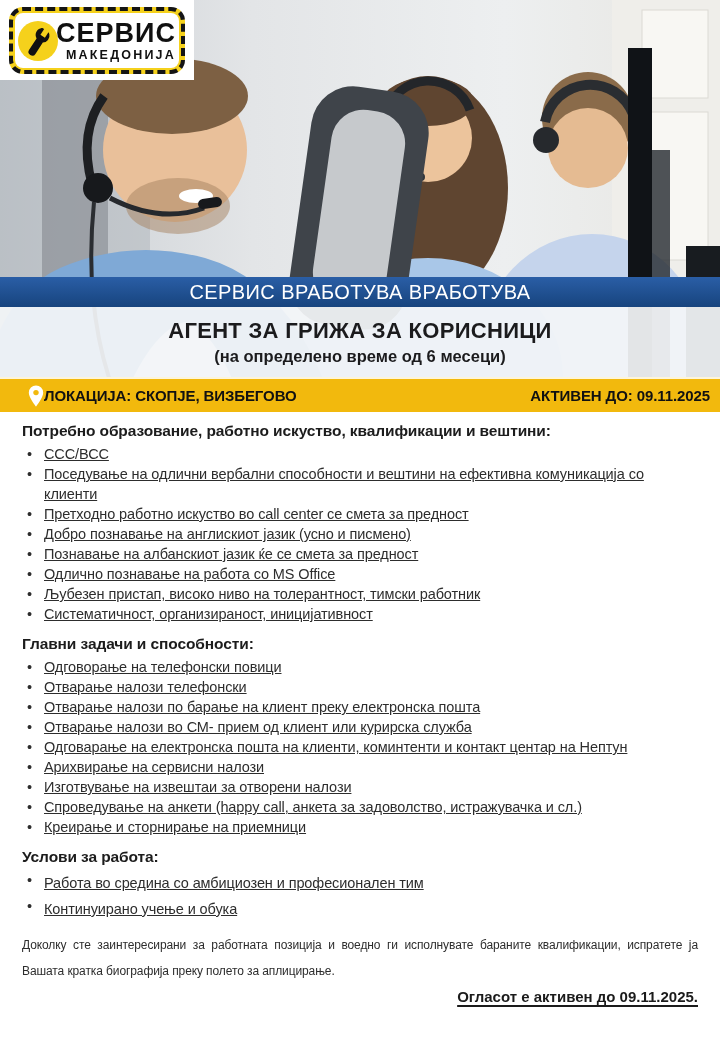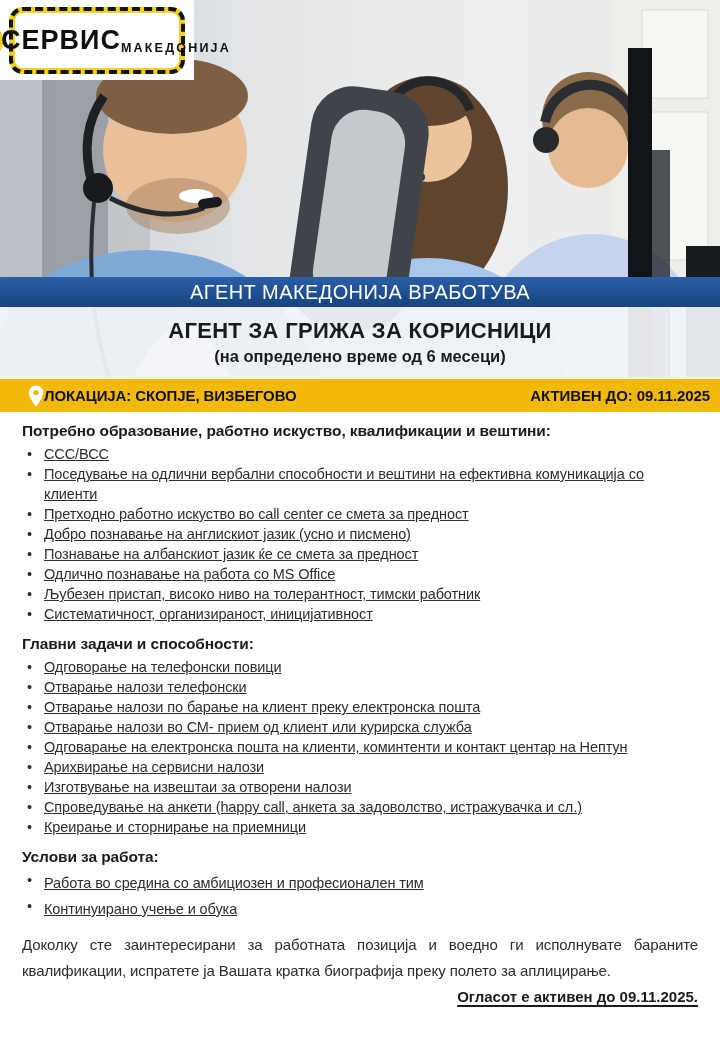--- a/index.html
+++ b/index.html
@@ -10,21 +10,21 @@
   
   .hero { position:relative; width:720px; height:412px; }
   .hero-photo { position:absolute; inset:0; width:720px; height:412px; display:block; }
 
   
   .logo-block { position:absolute; top:0; left:0; width:194px; height:80px; background:#ffffff; padding:7px 9px 6px 9px; }
   .logo-frame { width:100%; height:100%; background:#F5D11C; border:4px dashed #141414; border-radius:14px; padding:2px; }
   .logo-inner { width:100%; height:100%; background:#ffffff; border-radius:8px; display:flex; align-items:center; justify-content:center; gap:2px; padding:1px 4px; }
   .wrench-badge { width:40px; height:40px; border-radius:50%; background:#F5D11C; display:flex; align-items:center; justify-content:center; flex:0 0 auto; }
   .wrench-badge svg { width:30px; height:30px; transform:rotate(-12deg); }
-  .logo-text { display:flex; flex-direction:row; align-items:center; line-height:1; margin-left:-4px;text-align:right; }
+  .logo-text { display:flex; flex-direction:column; align-items:center; line-height:1; margin-left:-4px;text-align:right; }
   .logo-line1 { font-size:27px; font-weight:800; color:#101010; letter-spacing:1px; }
   .logo-line2 { font-size:12.5px; font-weight:700; color:#101010; letter-spacing:2.2px; margin-top:2px; align-self:flex-end; }
 
   
   .banner { position:absolute; top:277px; left:0; width:720px; height:30px;
             background:linear-gradient(#2a5ea6,#17447e); display:flex; align-items:center; justify-content:center; }
   .banner span { color:#ffffff; font-size:20px; font-weight:400; letter-spacing:0.4px; }
 
   
   .title-band { position:absolute; top:307px; left:0; width:720px; height:70px;
@@ -40,21 +40,21 @@
   .pin { display:flex; align-items:center; }
 
   
   .body-area { padding:9px 22px 0 22px; color:#2d2d2d; }
   .sec { margin-bottom:10px; }
   .sec h2 { font-size:15.5px; line-height:20px; font-weight:700; color:#1c1c1c; margin-bottom:3px; letter-spacing:-0.1px; }
   .sec ul { list-style:none; }
   .sec li { position:relative; padding-left:22px; font-size:14.5px; line-height:20px; color:#2d2d2d; letter-spacing:-0.1px;text-decoration:underline; }
   .sec li::before { content:"\2022"; position:absolute; left:5px; top:0; color:#2d2d2d; }
   .sec.loose li { padding-top:3px; padding-bottom:3px; }
-  .closing { margin-top:8px; font-size:15px; line-height:26px; text-align:justify; color:#2d2d2d; letter-spacing:-0.1px; }
+  .closing { margin-top:8px; font-size:12px; line-height:26px; text-align:justify; color:#2d2d2d; letter-spacing:-0.1px; }
   .deadline { font-size:15px; line-height:26px; font-weight:700; color:#1b1b1b;
               text-decoration:underline; text-decoration-thickness:1.5px; text-underline-offset:3px;text-align:right; }
 </style>
 </head>
 <body>
 
 <div class="poster">
 
   <div class="hero">
 
@@ -121,21 +121,21 @@
           </span>
           <div class="logo-text">
             <div class="logo-line1">СЕРВИС</div>
             <div class="logo-line2">МАКЕДОНИЈА</div>
           </div>
         </div>
       </div>
     </div>
 
     <div class="banner">
-      <span>АГЕНТ МАКЕДОНИЈА ВРАБОТУВА</span>
+      <span>СЕРВИС ВРАБОТУВА ВРАБОТУВА</span>
     </div>
 
     <div class="title-band">
       <div class="job-title">АГЕНТ ЗА ГРИЖА ЗА КОРИСНИЦИ</div>
       <div class="job-subtitle">(на определено време од 6 месеци)</div>
     </div>
 
     <div class="info-bar">
       <div class="info-left">
         <span class="pin">

